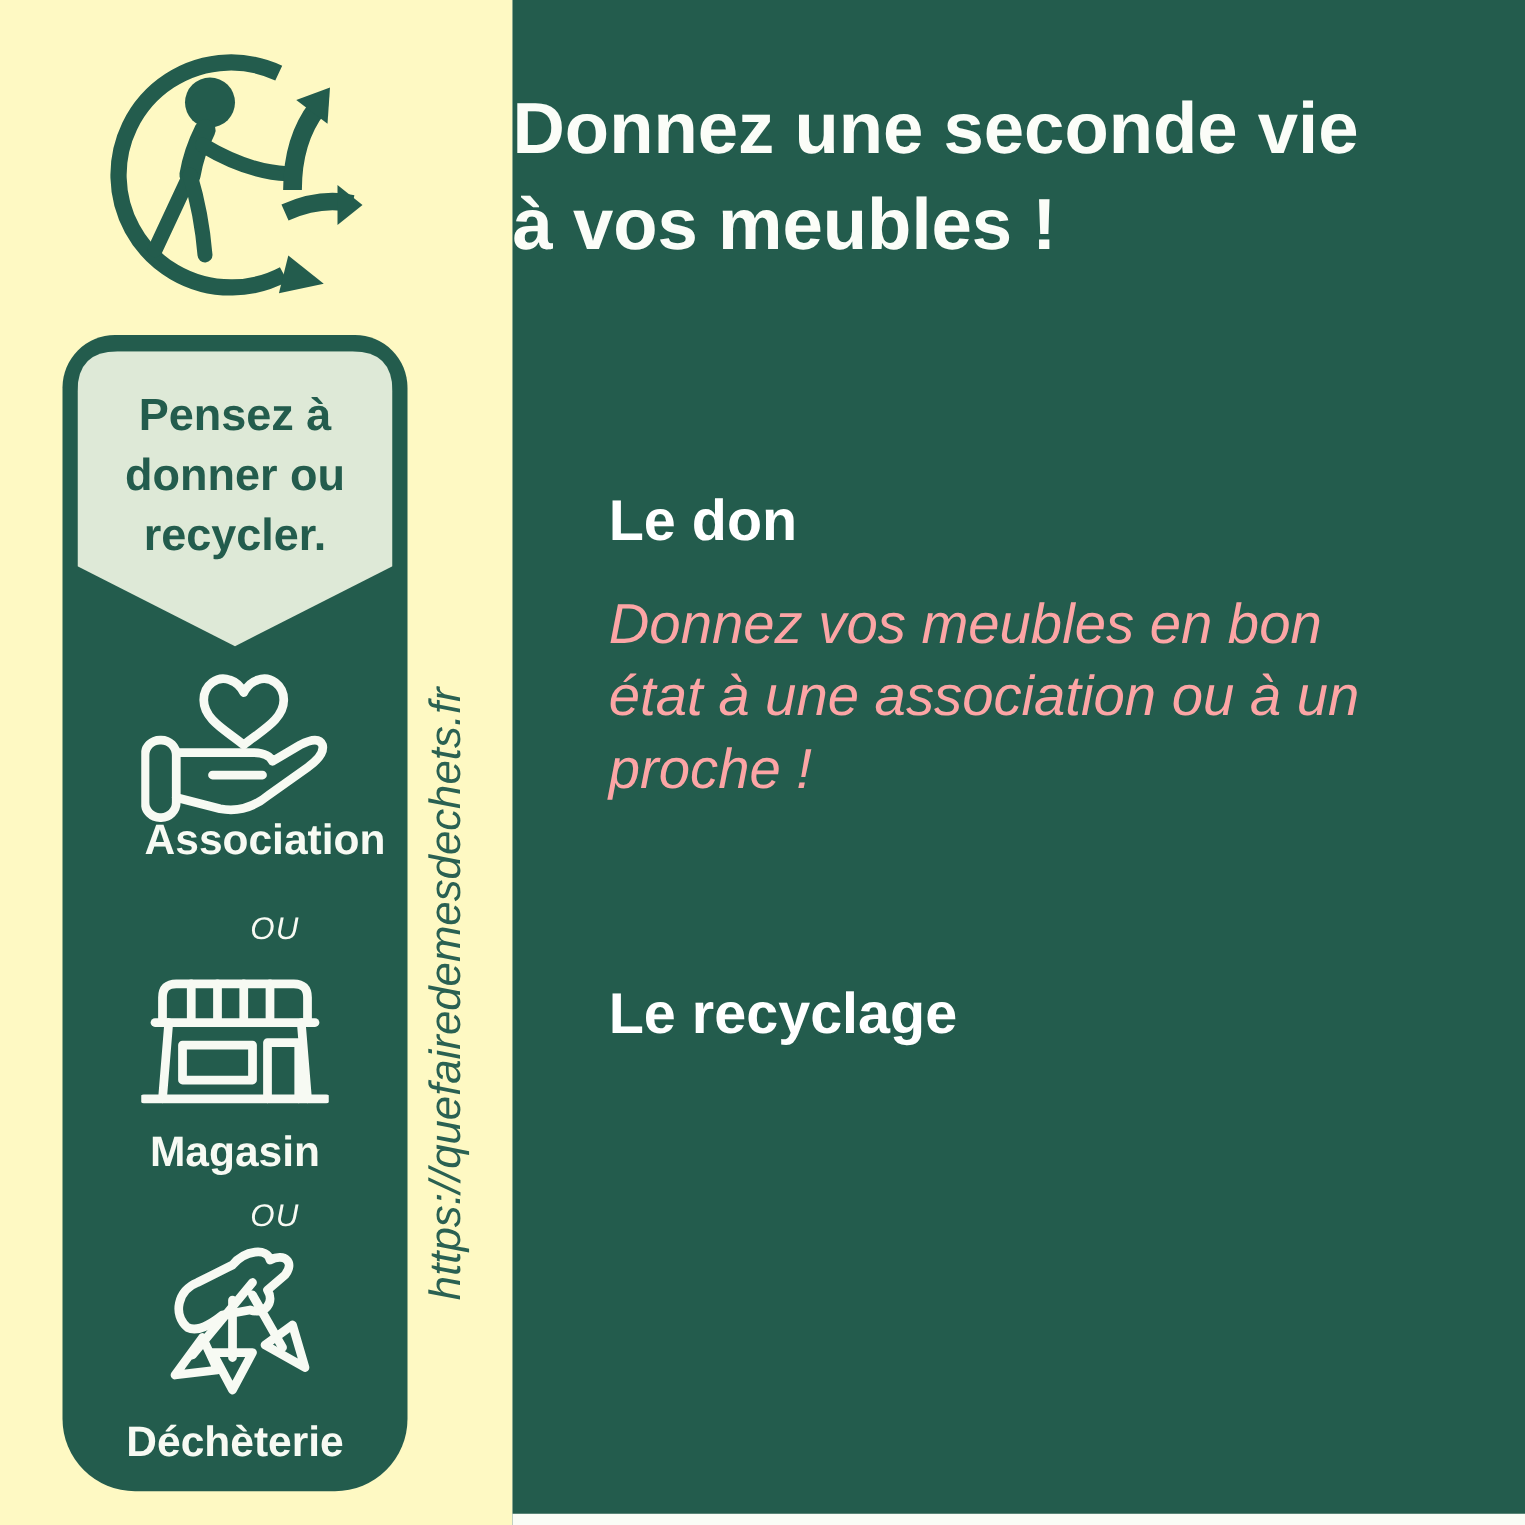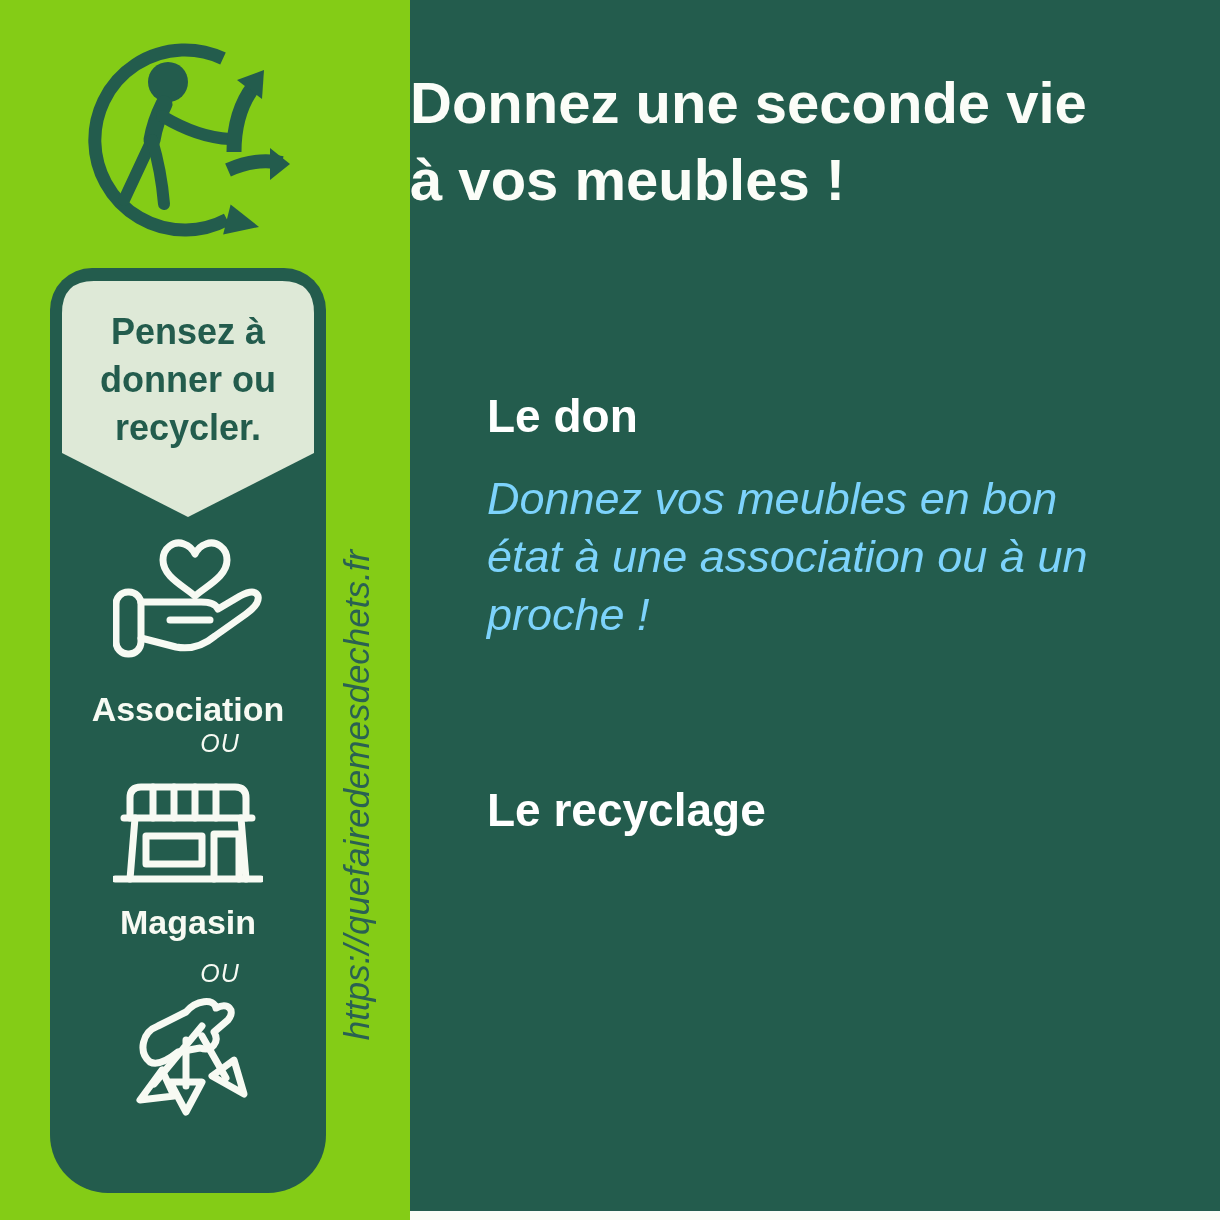--- a/index.html
+++ b/index.html
@@ -1,21 +1,21 @@
 <!DOCTYPE html>
 <html><head>
 <meta charset="utf-8">
 <style>
   html,body{margin:0;padding:0;}
   body{
     width:1220px;height:1220px;position:relative;overflow:hidden;
     font-family:"Liberation Sans",sans-serif;
     background:#dee9d7;
   }
-  .sidebar{position:absolute;left:0;top:0;width:410px;height:1220px;background:#84cc16;}
+  .sidebar{position:absolute;left:0;top:0;width:410px;height:1220px;background:#fef9c3;}
   .main{position:absolute;left:410px;top:0;width:810px;height:1220px;background:#235c4d;}
 
   
   .triman{position:absolute;left:88px;top:42px;width:210px;height:196px;}
 
   
   .banner{
     position:absolute;left:50px;top:268px;width:276px;height:925px;
     background:#235c4d;border-radius:42px 42px 58px 58px;
   }
@@ -46,21 +46,21 @@
   
   .title{
     position:absolute;left:0;top:64px;width:810px;text-align:left;
     color:#fbfdf8;font-weight:bold;font-size:58px;line-height:77px;
     white-space:pre-line;
   }
   .sec-heading{
     position:absolute;left:77px;color:#ffffff;font-weight:bold;font-size:46px;line-height:52px;
   }
   .sec-body{
-    position:absolute;left:77px;color:#7dd3fc;font-style:italic;font-size:45px;line-height:58px;
+    position:absolute;left:77px;color:#fca5a5;font-style:italic;font-size:45px;line-height:58px;
     white-space:pre-line;
   }
   .sec1-heading{top:390px;}
   .sec1-body{top:470px;}
   .sec2-heading{top:784px;}
   .sec2-body{top:864px;}
   .bottom-strip{position:absolute;left:0;bottom:0;width:810px;height:9px;background:#fafcf6;}
 
   svg .ln{stroke:#f7faf3;stroke-width:7;fill:none;stroke-linecap:round;stroke-linejoin:round;}
   svg .dk{fill:#235c4d;}
@@ -92,21 +92,21 @@
     <div class="pennant-text">Pensez à
 donner ou
 recycler.</div>
 
     <svg class="b-icon" style="left:63px;top:270px;width:150px;height:128px;" viewBox="0 0 150 128">
       <path class="ln" d="M82,58 C69,47 50,38 50,22 C50,10 61,2 71,6 C77,8 80,12 82,16 C84,12 87,8 93,6 C103,2 114,10 114,22 C114,38 95,47 82,58 Z"></path>
       <rect class="ln" x="3" y="54" width="25" height="62" rx="12"></rect>
       <path class="ln" d="M28,64 L88,64 Q102,64 105,71 L127,58 Q142,50 145,58 Q147,66 133,76 L102,98 Q84,113 63,109 L28,100"></path>
       <path class="ln" d="M57,82 L97,82"></path>
     </svg>
-    <div class="b-label" style="top:421px;">Association</div>
+    <div class="b-label" style="top:384px;margin-left:24px;">Association</div>
 
     <div class="b-sep" style="top:460px;">OU</div>
 
     <svg class="b-icon" style="left:63px;top:514px;width:150px;height:104px;" viewBox="0 0 150 104">
       <path class="ln" stroke-width="6.5" d="M17,36 L17,16 Q17,5 28,5 L122,5 Q133,5 133,16 L133,36"></path>
       <path class="ln" stroke-width="6.5" d="M40,5 L40,36 M61,5 L61,36 M82,5 L82,36 M103,5 L103,36"></path>
       <path class="ln" stroke-width="6.5" d="M11,36 L139,36"></path>
       <path class="ln" stroke-width="6.5" d="M22,36 L17,97 M128,36 L133,97"></path>
       <rect class="ln" stroke-width="6.5" x="33" y="54" width="56" height="28"></rect>
       <path class="ln" stroke-width="6.5" d="M101,97 L101,52 L126,52 L126,97"></path>
@@ -116,20 +116,21 @@
 
     <div class="b-sep" style="top:690px;">OU</div>
 
     <svg class="b-icon" style="left:70px;top:728px;width:136px;height:130px;" viewBox="0 0 136 130">
       <path class="ln" stroke-width="6" d="M82,30 L34,88 M66,44 L66,90 M82,40 L106,82"></path>
       <path class="ln" stroke-width="6" d="M42,74 L20,104 L54,100 Z"></path>
       <path class="ln" stroke-width="6" d="M50,86 L66,116 L82,86 Z"></path>
       <path class="ln" stroke-width="6" d="M92,80 L124,98 L114,64 Z"></path>
       <path class="ln" stroke-width="6" d="M30,66 C18,56 22,36 38,30 L66,16 C76,4 94,2 96,12 C108,6 116,14 108,24 L94,36 C100,46 92,56 80,52 L58,56 C48,64 38,70 30,66 Z"></path>
     </svg>
+    <div class="b-label" style="top:866px;">Déchèterie</div>
   </div>
 
   <div class="url-vertical">https://quefairedemesdechets.fr</div>
 </div>
 
 <div class="main">
   <div class="title">Donnez une seconde vie
 à vos meubles !</div>
 
   <div class="sec-heading sec1-heading">Le don</div>

